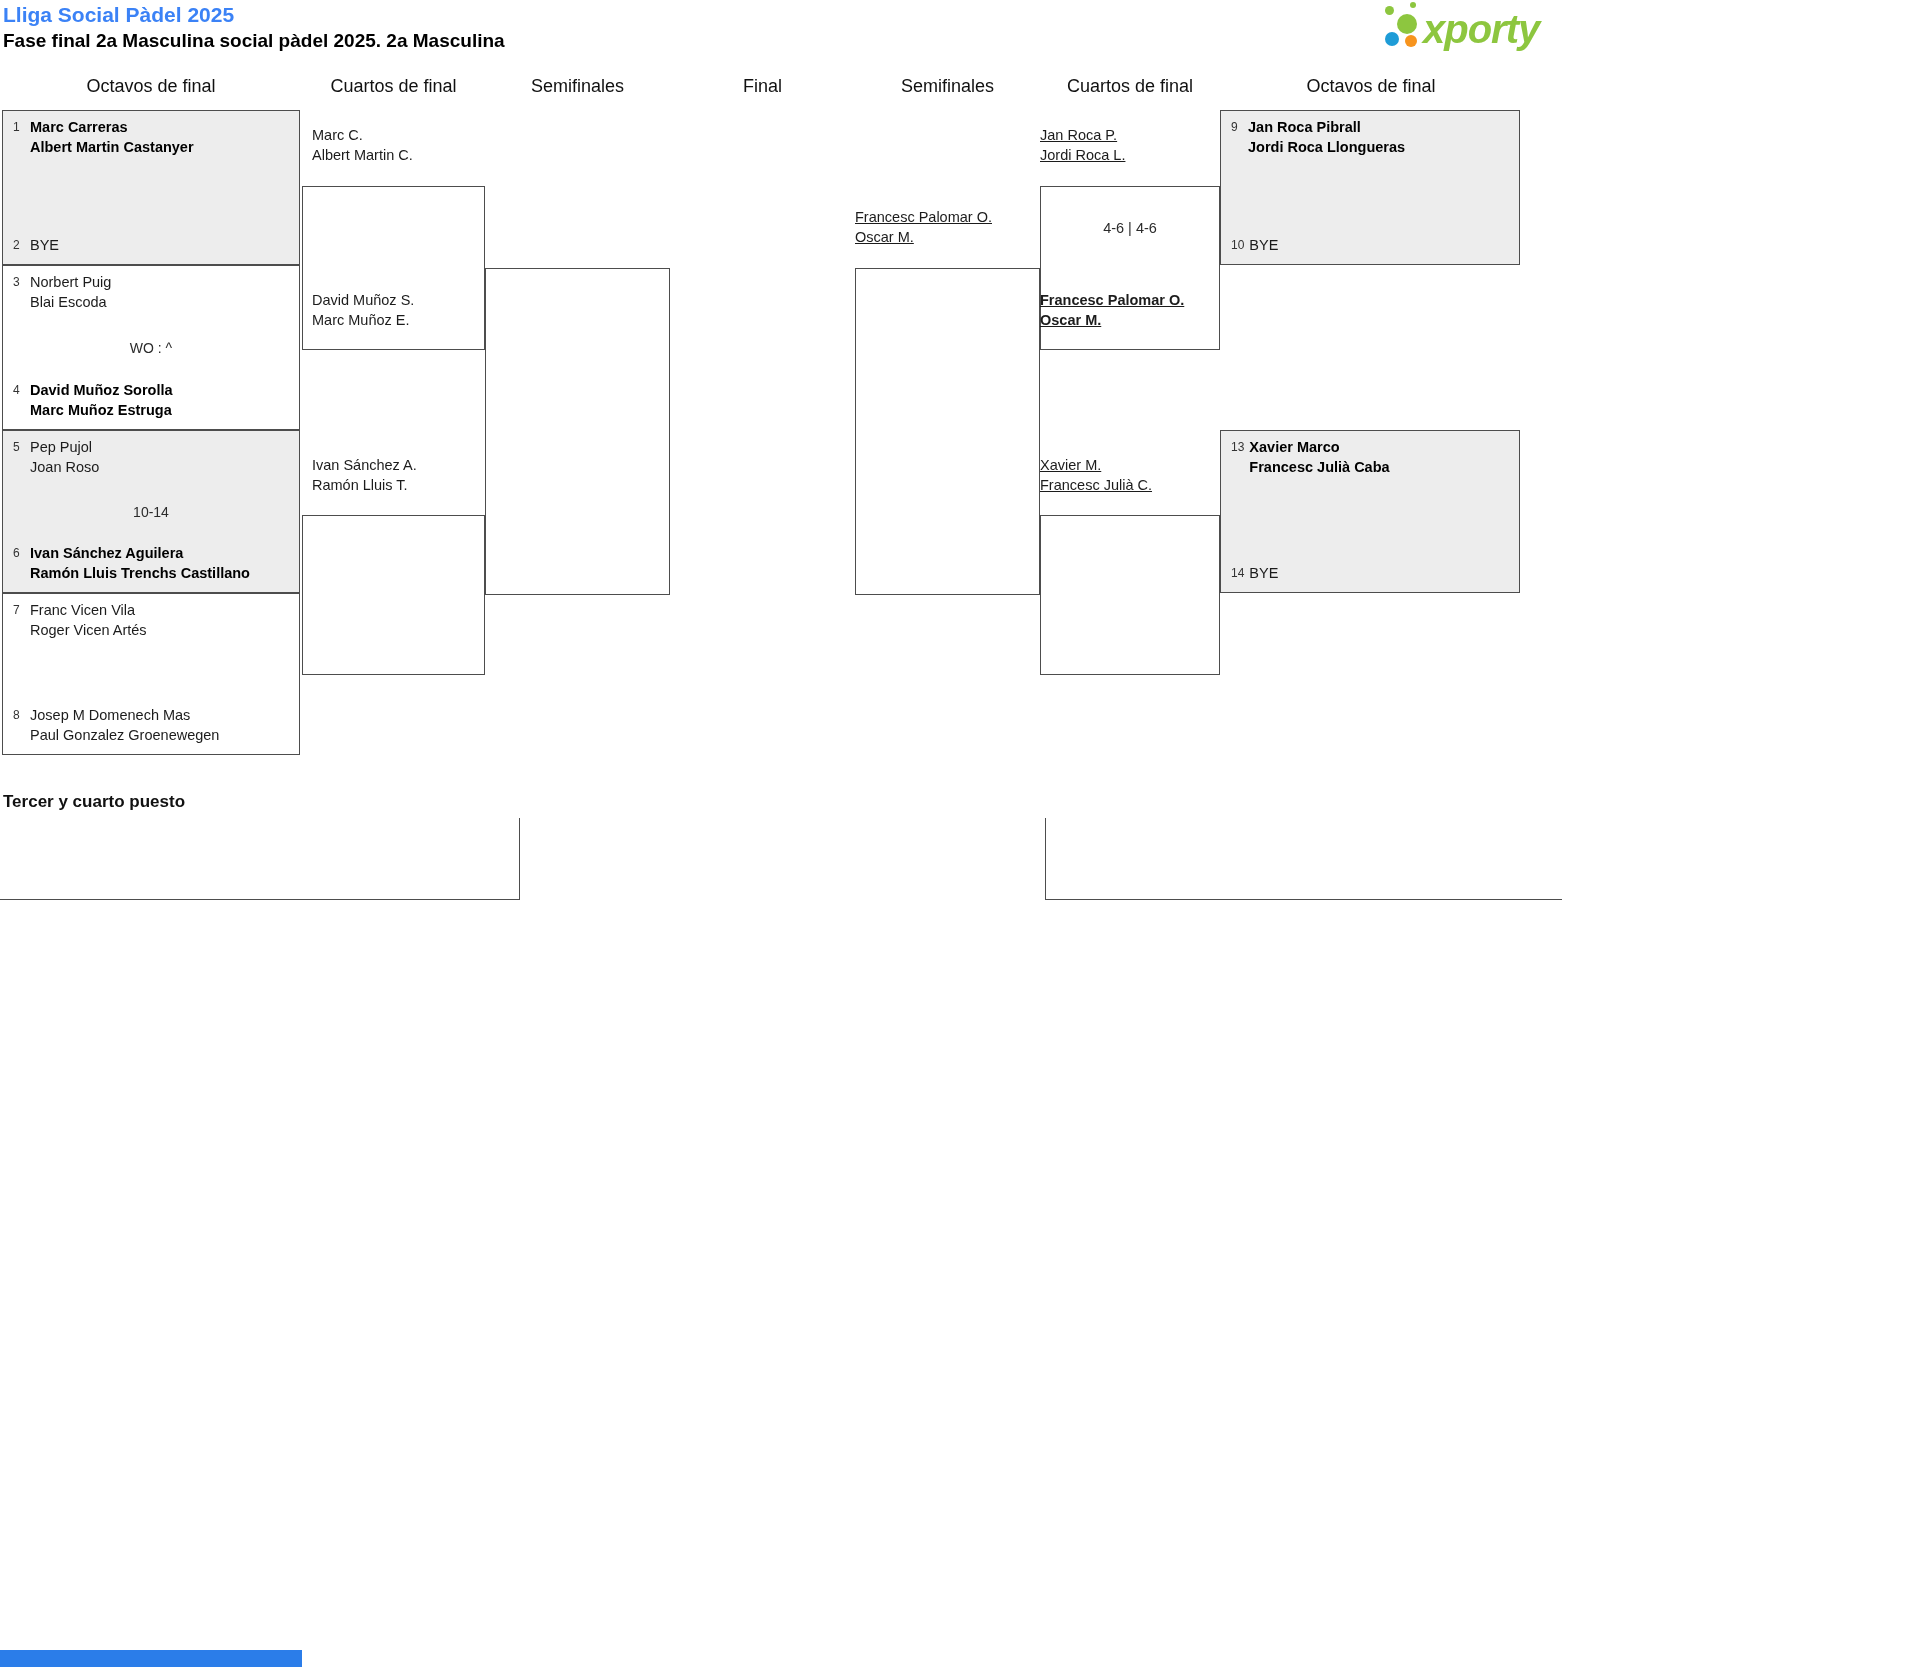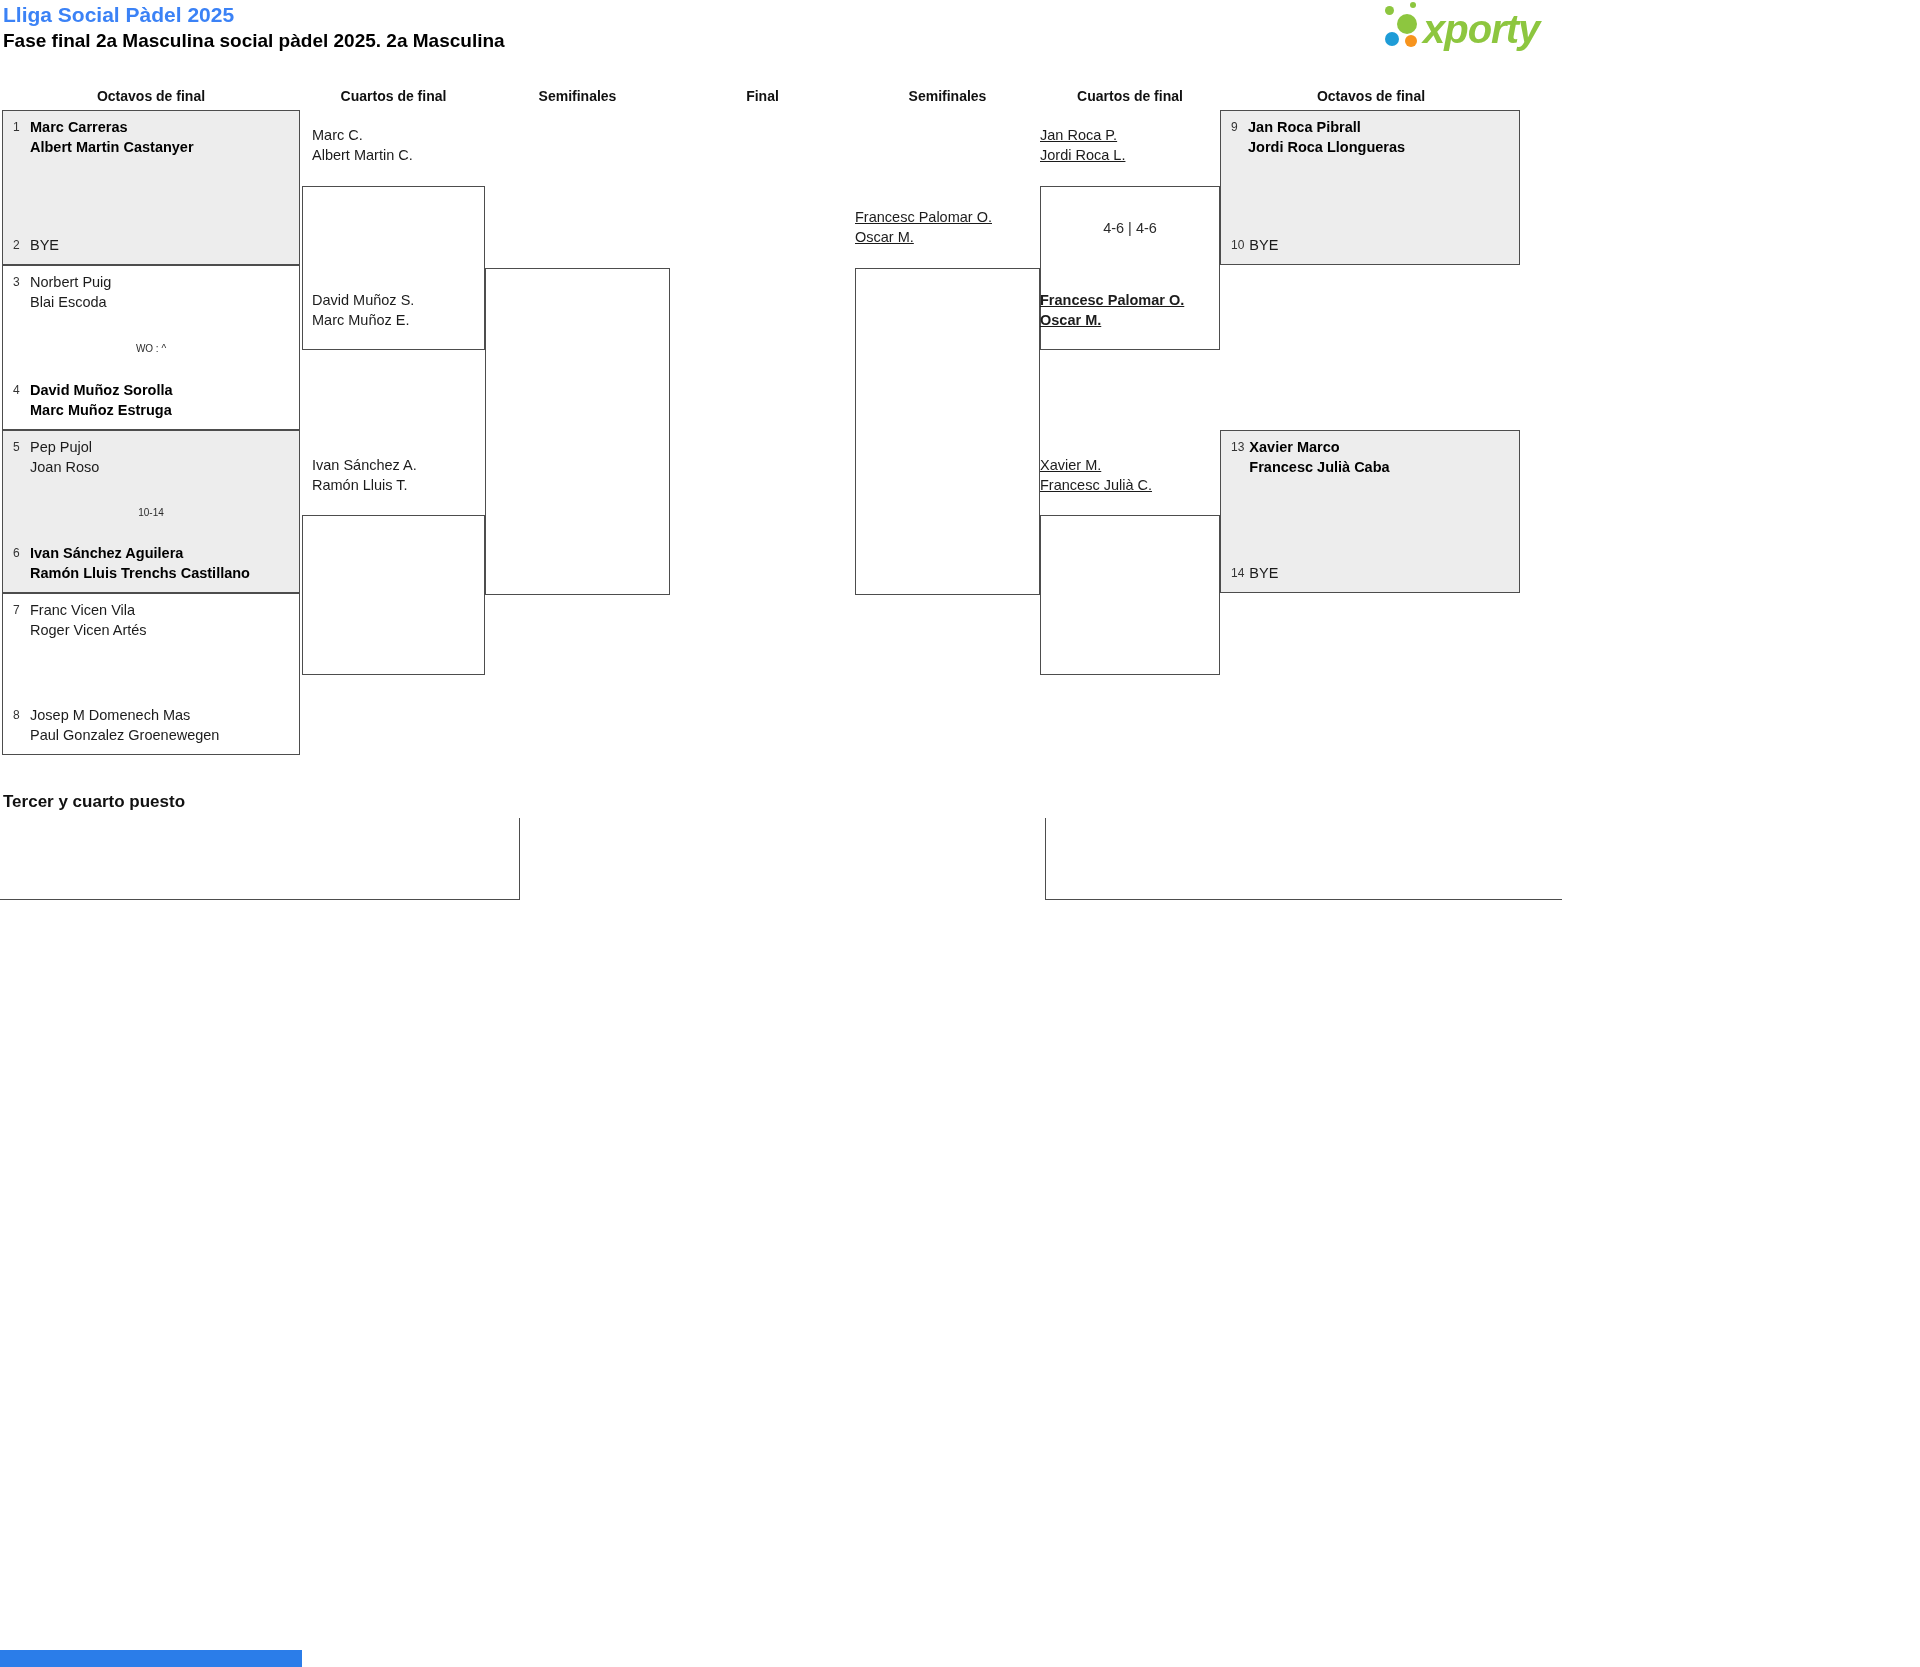--- a/index.html
+++ b/index.html
@@ -5,33 +5,33 @@
 <style>
   html,body{margin:0;padding:0;background:#ffffff;}
   .stage{
     position:relative;width:1920px;height:1667px;background:#ffffff;overflow:hidden;
     font-family:"Liberation Sans","DejaVu Sans",sans-serif;color:#1c1c1c;
   }
   .title{position:absolute;left:3px;top:3px;font-size:21px;font-weight:700;color:#3b82f6;}
   .subtitle{position:absolute;left:3px;top:30px;font-size:19px;font-weight:700;color:#000;}
 
   
-  .rh{position:absolute;top:88px;text-align:center;font-size:14px;font-weight:700;color:#111;}
+  .rh{position:absolute;top:76px;text-align:center;font-size:18px;font-weight:400;color:#111;}
 
   
   .match{position:absolute;border:1px solid #4d4d4d;box-sizing:border-box;background:#ffffff;}
   .match.shaded{background:#ededed;}
   .slot{position:absolute;left:0;right:0;display:flex;align-items:flex-start;gap:5px;padding:0 8px 0 10px;}
   .slot.top{top:7px;}
   .slot.bottom{bottom:9px;}
   .seed{flex:none;min-width:12px;font-size:12px;color:#333;padding-top:2px;}
   .names{font-size:14.5px;line-height:19.5px;color:#1c1c1c;white-space:pre-line;}
   .winner{font-weight:700;color:#000;}
   .mscore{position:absolute;left:0;right:0;top:50%;transform:translateY(-50%);
-          text-align:center;font-size:10px;color:#2b2b2b;}
+          text-align:center;font-size:14px;color:#2b2b2b;}
 
   
   .box{position:absolute;border:1px solid #4d4d4d;box-sizing:border-box;background:transparent;}
 
   
   .adv{position:absolute;font-size:14.5px;line-height:19.5px;color:#1c1c1c;white-space:pre-line;}
   .adv.r{text-align:left;text-decoration:underline;}
   .adv.c{text-align:center;color:#2b2b2b;}
 
   

